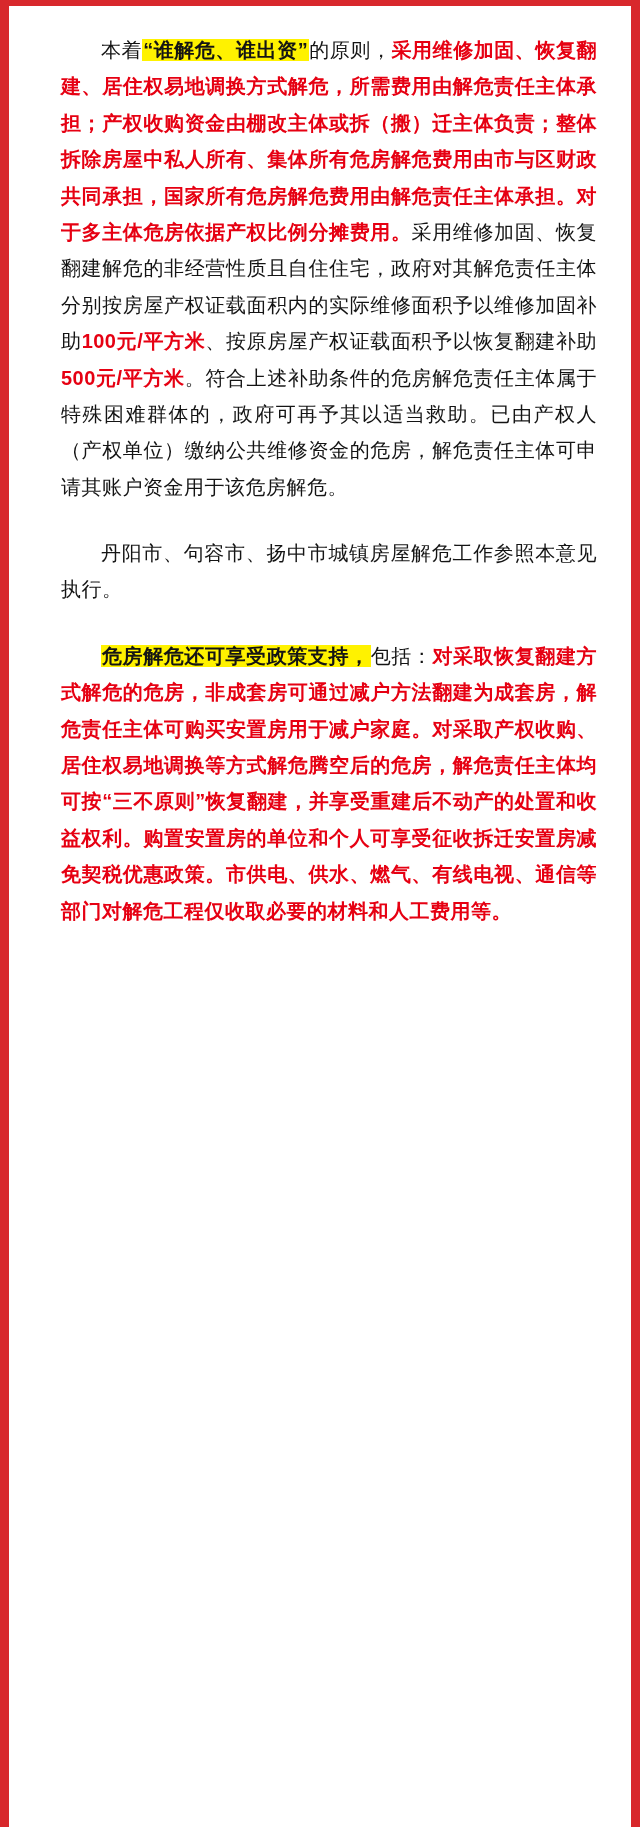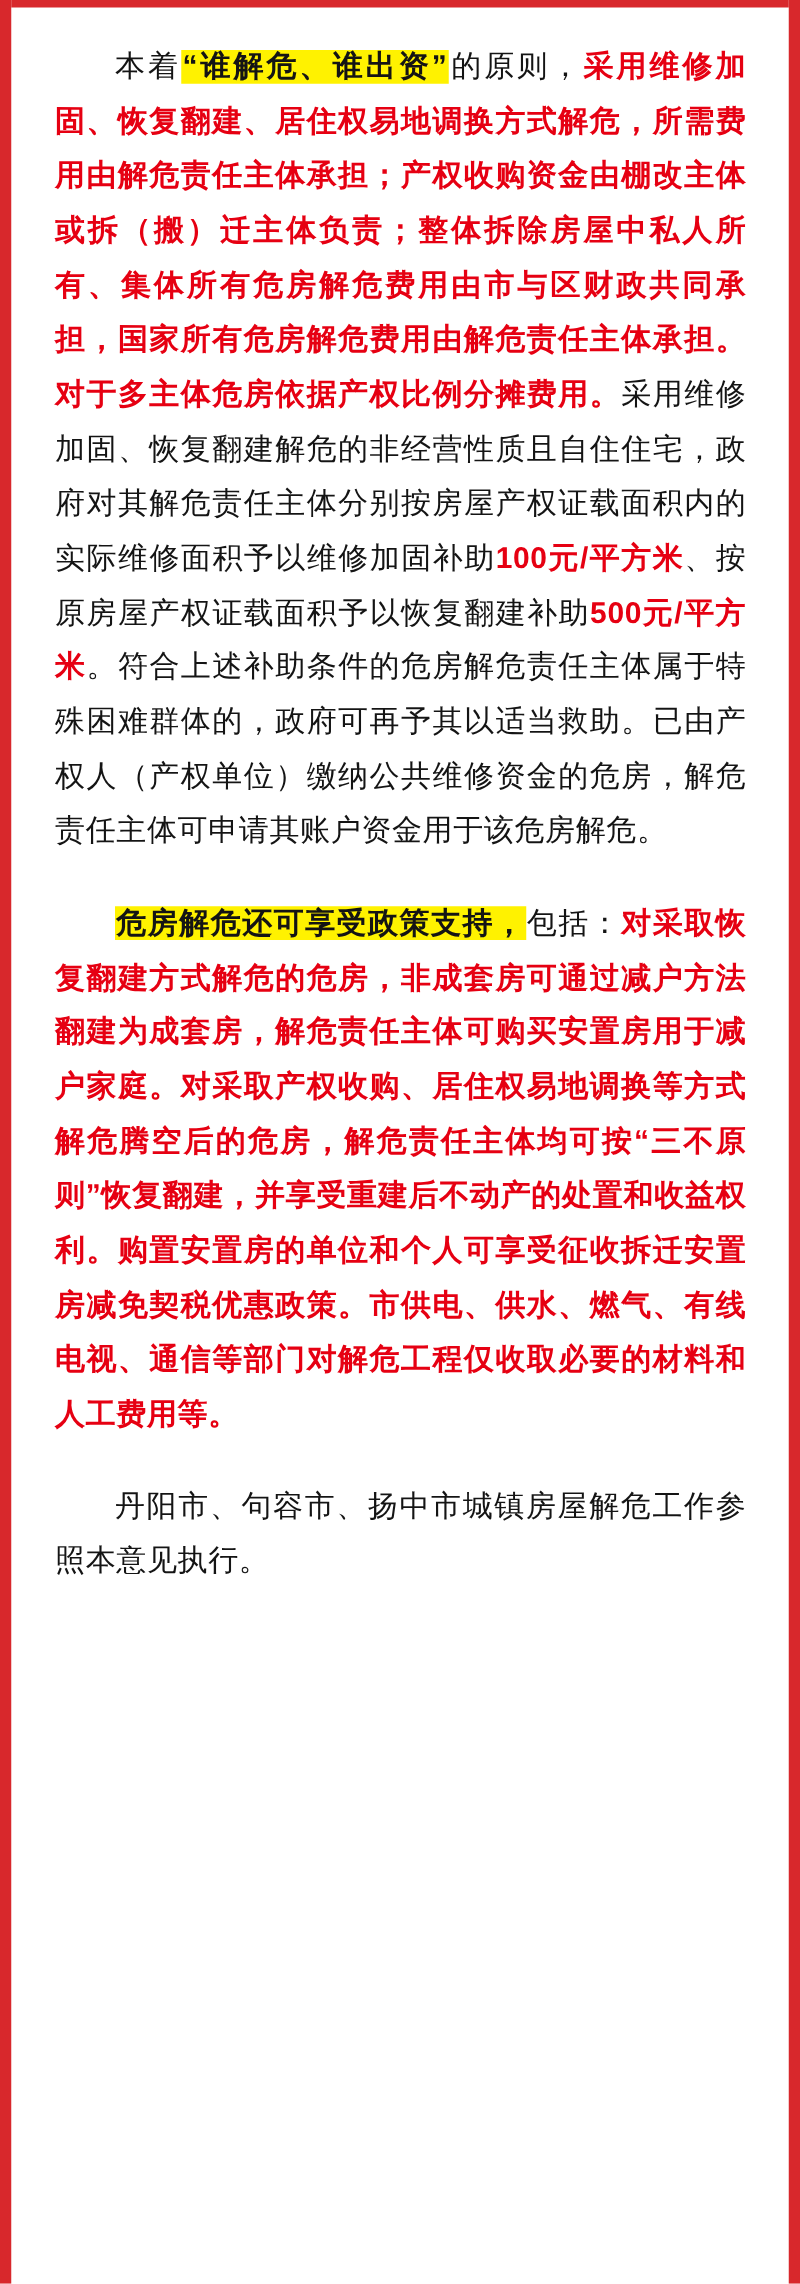--- a/index.html
+++ b/index.html
@@ -24,23 +24,23 @@
   }
   .top-rule {
     height: 6px;
     background: #d8282c;
     width: 100%;
   }
   .content {
     padding: 26px 34px 40px 34px;
   }
   p {
-    margin: 0 0 0 1px;
+    margin: 0 0 0 18px;
     text-indent: 2em;
-    font-size: 24px;
+    font-size: 20px;
     line-height: 1.82;
     letter-spacing: 0.5px;
     color: #141414;
     text-align: justify;
     text-justify: inter-ideograph;
     font-weight: 400;
   }
   p.para-gap {
     margin-top: 30px;
   }
@@ -62,17 +62,17 @@
     height: 30px;
   }
 </style>
 </head>
 <body>
 
 <div class="page">
   <div class="top-rule"></div>
   <div class="content">
     <p><span class="black">本着</span><span class="hl">“谁解危、谁出资”</span><span class="black">的原则，</span><span class="red">采用维修加固、恢复翻建、居住权易地调换方式解危，所需费用由解危责任主体承担；产权收购资金由棚改主体或拆（搬）迁主体负责；整体拆除房屋中私人所有、集体所有危房解危费用由市与区财政共同承担，国家所有危房解危费用由解危责任主体承担。对于多主体危房依据产权比例分摊费用。</span><span class="black">采用维修加固、恢复翻建解危的非经营性质且自住住宅，政府对其解危责任主体分别按房屋产权证载面积内的实际维修面积予以维修加固补助</span><span class="red">100元/平方米</span><span class="black">、按原房屋产权证载面积予以恢复翻建补助</span><span class="red">500元/平方米</span><span class="black">。符合上述补助条件的危房解危责任主体属于特殊困难群体的，政府可再予其以适当救助。已由产权人（产权单位）缴纳公共维修资金的危房，解危责任主体可申请其账户资金用于该危房解危。</span></p>
+    <p class="para-gap"><span class="black">丹阳市、句容市、扬中市城镇房屋解危工作参照本意见执行。</span></p>
     <p class="para-gap"><span class="hl">危房解危还可享受政策支持，</span><span class="black">包括：</span><span class="red">对采取恢复翻建方式解危的危房，非成套房可通过减户方法翻建为成套房，解危责任主体可购买安置房用于减户家庭。对采取产权收购、居住权易地调换等方式解危腾空后的危房，解危责任主体均可按“三不原则”恢复翻建，并享受重建后不动产的处置和收益权利。购置安置房的单位和个人可享受征收拆迁安置房减免契税优惠政策。市供电、供水、燃气、有线电视、通信等部门对解危工程仅收取必要的材料和人工费用等。</span></p>
-    <p class="para-gap"><span class="black">丹阳市、句容市、扬中市城镇房屋解危工作参照本意见执行。</span></p>
   </div>
   <div class="bottom-spacer"></div>
 </div>
 
 </body></html>

